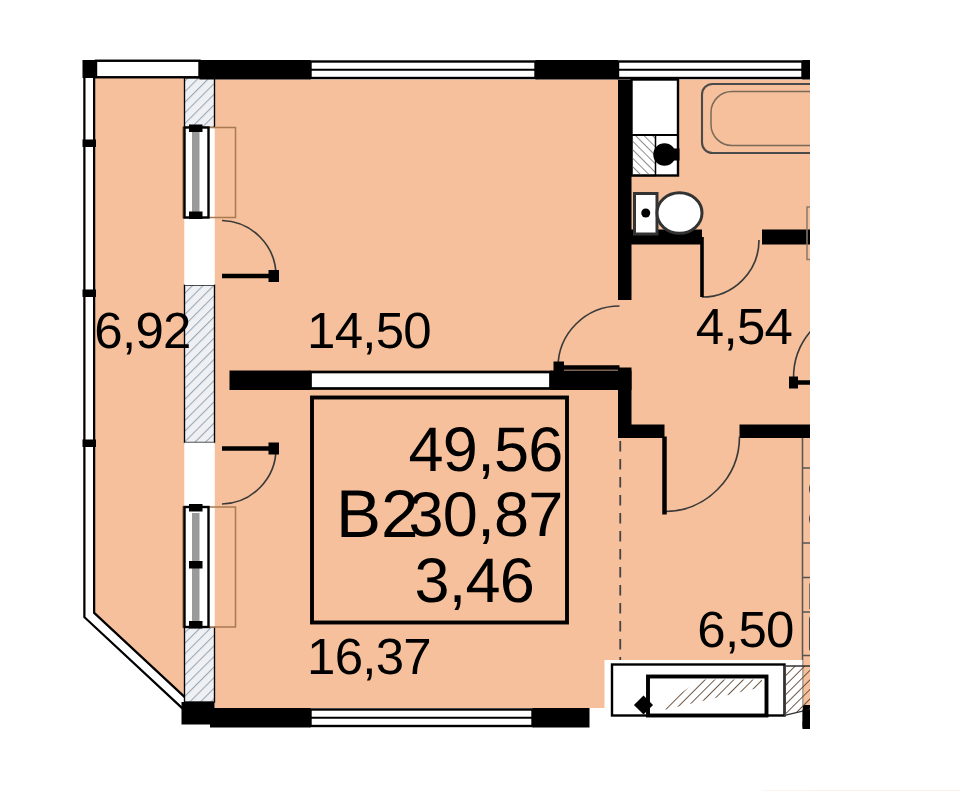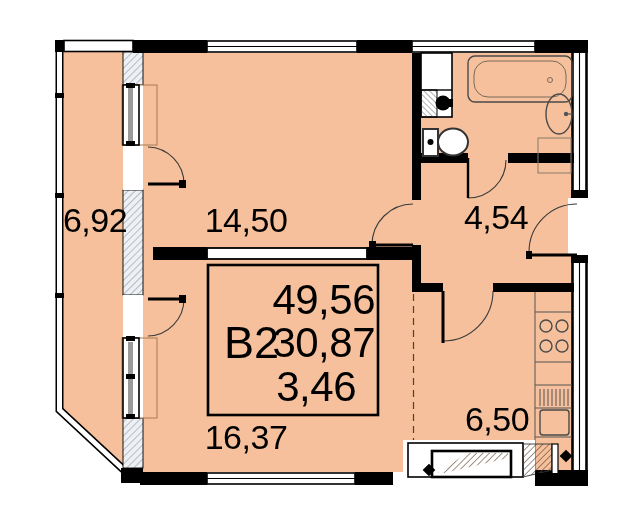--- a/index.html
+++ b/index.html
@@ -1,16 +1,16 @@
 <!DOCTYPE html>
 <html><head>
 <meta charset="utf-8">
 <style>
   html,body{margin:0;padding:0;background:#fff;}
-  .stage{position:relative;width:640px;height:527px;background:#fff;overflow:hidden;
+  .stage{position:relative;width:540px;height:527px;background:#fff;overflow:hidden;
          font-family:"Liberation Sans",sans-serif;}
   svg{display:block}
   .blk{fill:#000;stroke:none}
   .w{fill:#fff;stroke:#000;stroke-width:1.6}
   .wl{stroke:#000;stroke-width:1.2}
   .arc{stroke:#3a3a3a;stroke-width:1.1;fill:none}
   .leaf{stroke:#000;stroke-width:3;fill:none}
   .fx{stroke:#4a4a4a;stroke-width:1.4;fill:none}
   .fxw{stroke:#333;stroke-width:2;fill:#fff}
   .lbl{font-size:34px;fill:#000;letter-spacing:-0.5px}

